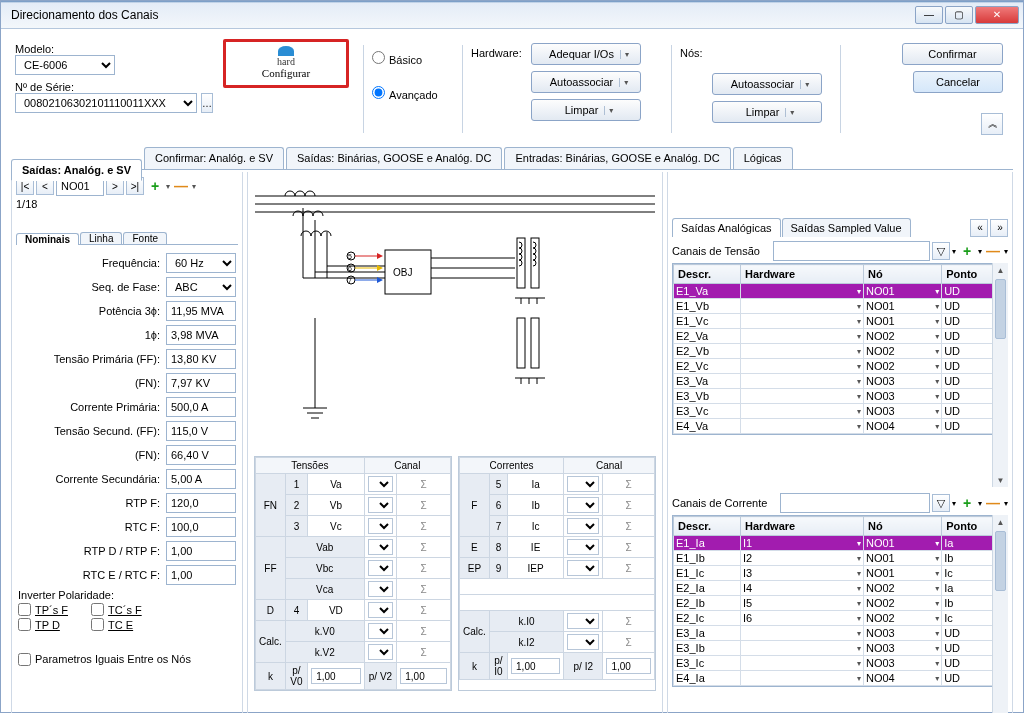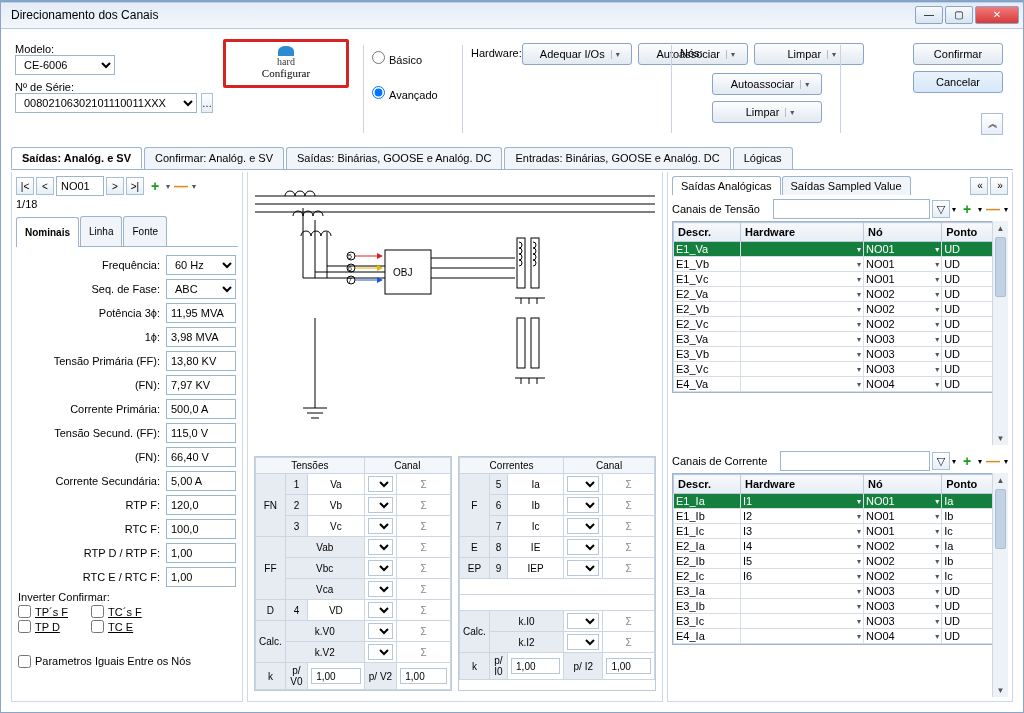--- a/index.html
+++ b/index.html
@@ -20,29 +20,29 @@
   .btn { background: linear-gradient(#fdfdfd,#e2e9f2); border: 1px solid #8ba4c7; border-radius: 3px; padding: 3px 10px; font-size: 11px; height: 22px; display: inline-flex; align-items: center; justify-content: center; cursor: pointer; }
   .btn.split { padding-right: 4px; }
   .btn .sarrow { border-left: 1px solid #aebfd4; margin-left: 6px; padding-left: 4px; font-size: 8px; color: #555; }
   .btn.confirm { background: linear-gradient(#eaf3fb,#d5e7fa); }
   .radio { margin-right: 4px; }
   .configurar { border: 3px solid #d62424; padding: 2px 18px 6px; text-align: center; border-radius: 2px; background: #fff; font-family: Liberation Serif, serif; }
   .configurar .cicon { width: 16px; height: 10px; background: #2a8dd4; border-radius: 50% 50% 0 0; margin: 2px auto 0; }
   .configurar .ctxt { font-size: 10px; color: #333; }
   .tabs { margin-top: 8px; border-bottom: 1px solid #9db4cf; display: flex; }
   .tab { padding: 4px 10px; border: 1px solid #9db4cf; background: #f1f5fa; border-bottom: none; margin-right: 2px; border-radius: 3px 3px 0 0; cursor: pointer; font-size: 11px; }
-  .tab.active { background: #fff; border-bottom: 1px solid #fff; position: relative; top: 0; font-weight: bold; }
+  .tab.active { background: #fff; border-bottom: 1px solid #fff; position: relative; top: 12px; font-weight: bold; }
   .body { display: flex; margin-top: 2px; gap: 4px; }
   .leftpane { width: 232px; border: 1px solid #cfd9e6; border-top: none; padding: 4px; }
   .navrow { display: flex; align-items: center; gap: 2px; }
   .smbtn { width: 18px; height: 18px; border: 1px solid #a8bdd6; background: linear-gradient(#fff,#e7eef7); display: inline-flex; align-items: center; justify-content: center; font-size: 10px; cursor: pointer; }
   .plus { color: #1a9e1a; font-weight: bold; font-size: 14px; line-height: 10px; }
   .minus { color: #e08a1a; font-weight: bold; font-size: 14px; line-height: 8px; }
   .subtabs { display: flex; margin-top: 6px; border-bottom: 1px solid #9db4cf; }
-  .subtab { padding: 9px 8px; border: 1px solid #9db4cf; border-bottom: none; background: #f1f5fa; border-radius: 3px 3px 0 0; margin-right: 1px; font-size: 10px; cursor: pointer; }
+  .subtab { padding: 0 8px; border: 1px solid #9db4cf; border-bottom: none; background: #f1f5fa; border-radius: 3px 3px 0 0; margin-right: 1px; font-size: 10px; cursor: pointer; margin-top: 16px; }
   .subtab.active { background: #fff; position: relative; top: 1px; font-weight: bold; }
   .form { padding: 8px 2px; }
   .frow { display: flex; align-items: center; justify-content: flex-end; margin-bottom: 4px; }
   .frow > span { flex: 0 0 auto; margin-right: 6px; text-align: right; white-space: nowrap; }
   .frow select, .frow input { width: 70px; }
   .checks { margin-top: 4px; }
   .checks .cktitle { margin-bottom: 2px; }
   .checks label { display: inline-flex; align-items: center; width: 70px; text-decoration: underline; }
   .checks input { margin-right: 4px; }
   .paramline { margin-top: 20px; display: flex; align-items: flex-start; }
@@ -51,33 +51,33 @@
   .diagram { flex: 0 0 auto; height: 260px; background: #fff; margin-bottom: 6px; }
   .gridpair { display: flex; gap: 6px; }
   .gtab { flex: 1; border: 1px solid #bccada; margin-top: 12px; }
   .gtab th, .gtab td { border: 1px solid #ccd6e2; padding: 2px 3px; font-size: 10px; text-align: center; }
   .gtab th { background: #f3f6fa; font-weight: normal; }
   .gtab table { border-collapse: collapse; width: 100%; }
   .gtab select, .gtab input { width: 100%; height: 16px; font-size: 10px; border: 1px solid #b7c6d8; }
   .colgrey { background: #e7ecf3; }
   .sigma { color: #888; }
   .rightpane { width: 346px; border: 1px solid #cfd9e6; border-top: none; padding: 4px; display: flex; flex-direction: column; }
-  .rtabs { display: flex; align-items: center; }
+  .rtabs { display: flex; align-items: center; margin-top: 42px; }
   .rtab { padding: 3px 8px; border: 1px solid #9db4cf; border-bottom: none; background: #f1f5fa; border-radius: 3px 3px 0 0; margin-right: 1px; font-size: 11px; cursor: pointer; }
   .rtab.active { background: #fff; font-weight: normal; }
   .rtoolbar { display: flex; align-items: center; margin: 4px 0 2px; gap: 2px; }
   .rtoolbar .lbl { flex: 0 0 auto; margin-right: 11px; }
   .filtericon { font-size: 11px; }
   .grid { border: 1px solid #9db4cf; }
   .grid table { border-collapse: collapse; width: 100%; }
   .grid th { background: linear-gradient(#f7f9fc,#e6edf5); border: 1px solid #bccada; font-size: 11px; font-weight: bold; text-align: left; padding: 3px 4px; }
   .grid td { border: 1px solid #d4dde8; padding: 1px 2px; font-size: 11px; }
   .grid td .cell { display: flex; justify-content: space-between; align-items: center; }
   .grid td .arrow { font-size: 8px; color: #555; }
-  .grid tr.sel td { background: #15803d; color: #fff; }
+  .grid tr.sel td { background: #a21caf; color: #fff; }
   .grid tr.sel td .arrow { color: #fff; }
   .gridwrap { height: 204px; overflow: hidden; position: relative; }
   .gridwrap .sbar { position: absolute; right: 0; top: 0; width: 16px; height: 100%; background: #eef2f7; border-left: 1px solid #cdd8e4; }
   .gridwrap .sbar .thumb { position: absolute; left: 2px; right: 2px; top: 16px; height: 60px; background: #c3d2e3; border: 1px solid #a8bdd6; border-radius: 2px; }
   .gridwrap .sbar .up, .gridwrap .sbar .down { position: absolute; left: 0; right: 0; height: 14px; display: flex; align-items: center; justify-content: center; font-size: 8px; color: #555; }
   .gridwrap .sbar .up { top: 0; } .gridwrap .sbar .down { bottom: 0; }
   .doublearrow { font-size: 10px; letter-spacing: -2px; }
 </style>
 </head>
 <body>
@@ -116,21 +116,21 @@
 
       <div class="group" style="width:90px">
         <div style="margin:8px 0"><input type="radio" class="radio" style=""><span>Básico</span></div>
         <div style="margin:20px 0 0"><input type="radio" class="radio" checked="" style=""><span>Avançado</span></div>
       </div>
       <div class="sep"></div>
 
       <div class="group" style="width:200px">
         <div style="display:flex">
           <span style="width:60px;padding-top:4px">Hardware:</span>
-          <div style="display:flex;flex-direction:row;gap:6px">
+          <div style="display:flex;flex-direction:column;gap:6px">
             <button class="btn split" style="width:110px">
                 <span>Adequar I/Os</span>
                 <span class="sarrow">▾</span>
               </button>
             <button class="btn split" style="width:110px">
                 <span>Autoassociar</span>
                 <span class="sarrow">▾</span>
               </button>
             <button class="btn split" style="width:110px">
                 <span>Limpar</span>
@@ -152,21 +152,21 @@
             <button class="btn split" style="width:110px">
                 <span>Limpar</span>
                 <span class="sarrow">▾</span>
               </button>
           </div>
         </div>
       </div>
       <div class="sep"></div>
 
       <div class="group" style="margin-left:auto;text-align:right">
-        <button class="btn" style="width:90px;margin-bottom:6px">
+        <button class="btn" style="width:101px;margin-bottom:6px">
             <span>Confirmar</span>
           </button><br>
         <button class="btn confirm" style="width:90px">
             <span>Cancelar</span>
           </button>
         <div style="margin-top:20px"><button class="smbtn" style="width:22px;height:22px">
               <span class="doublearrow">︽</span>
             </button></div>
       </div>
     </div>
@@ -253,21 +253,21 @@
           <div class="frow">
               <span>RTP D / RTP F:</span>
               <input type="text" value="1,00" style="">
             </div>
           <div class="frow">
               <span>RTC E / RTC F:</span>
               <input type="text" value="1,00" style="">
             </div>
 
           <div class="checks">
-            <div class="cktitle">Inverter Confirmar:</div>
+            <div class="cktitle">Inverter Polaridade:</div>
             <label>
                 <input type="checkbox" style=""> 
                 <span>TP´s F</span>
               </label>
             <label>
                 <input type="checkbox" style=""> 
                 <span>TC´s F</span>
               </label><br>
             <label>
                 <input type="checkbox" style=""> 

